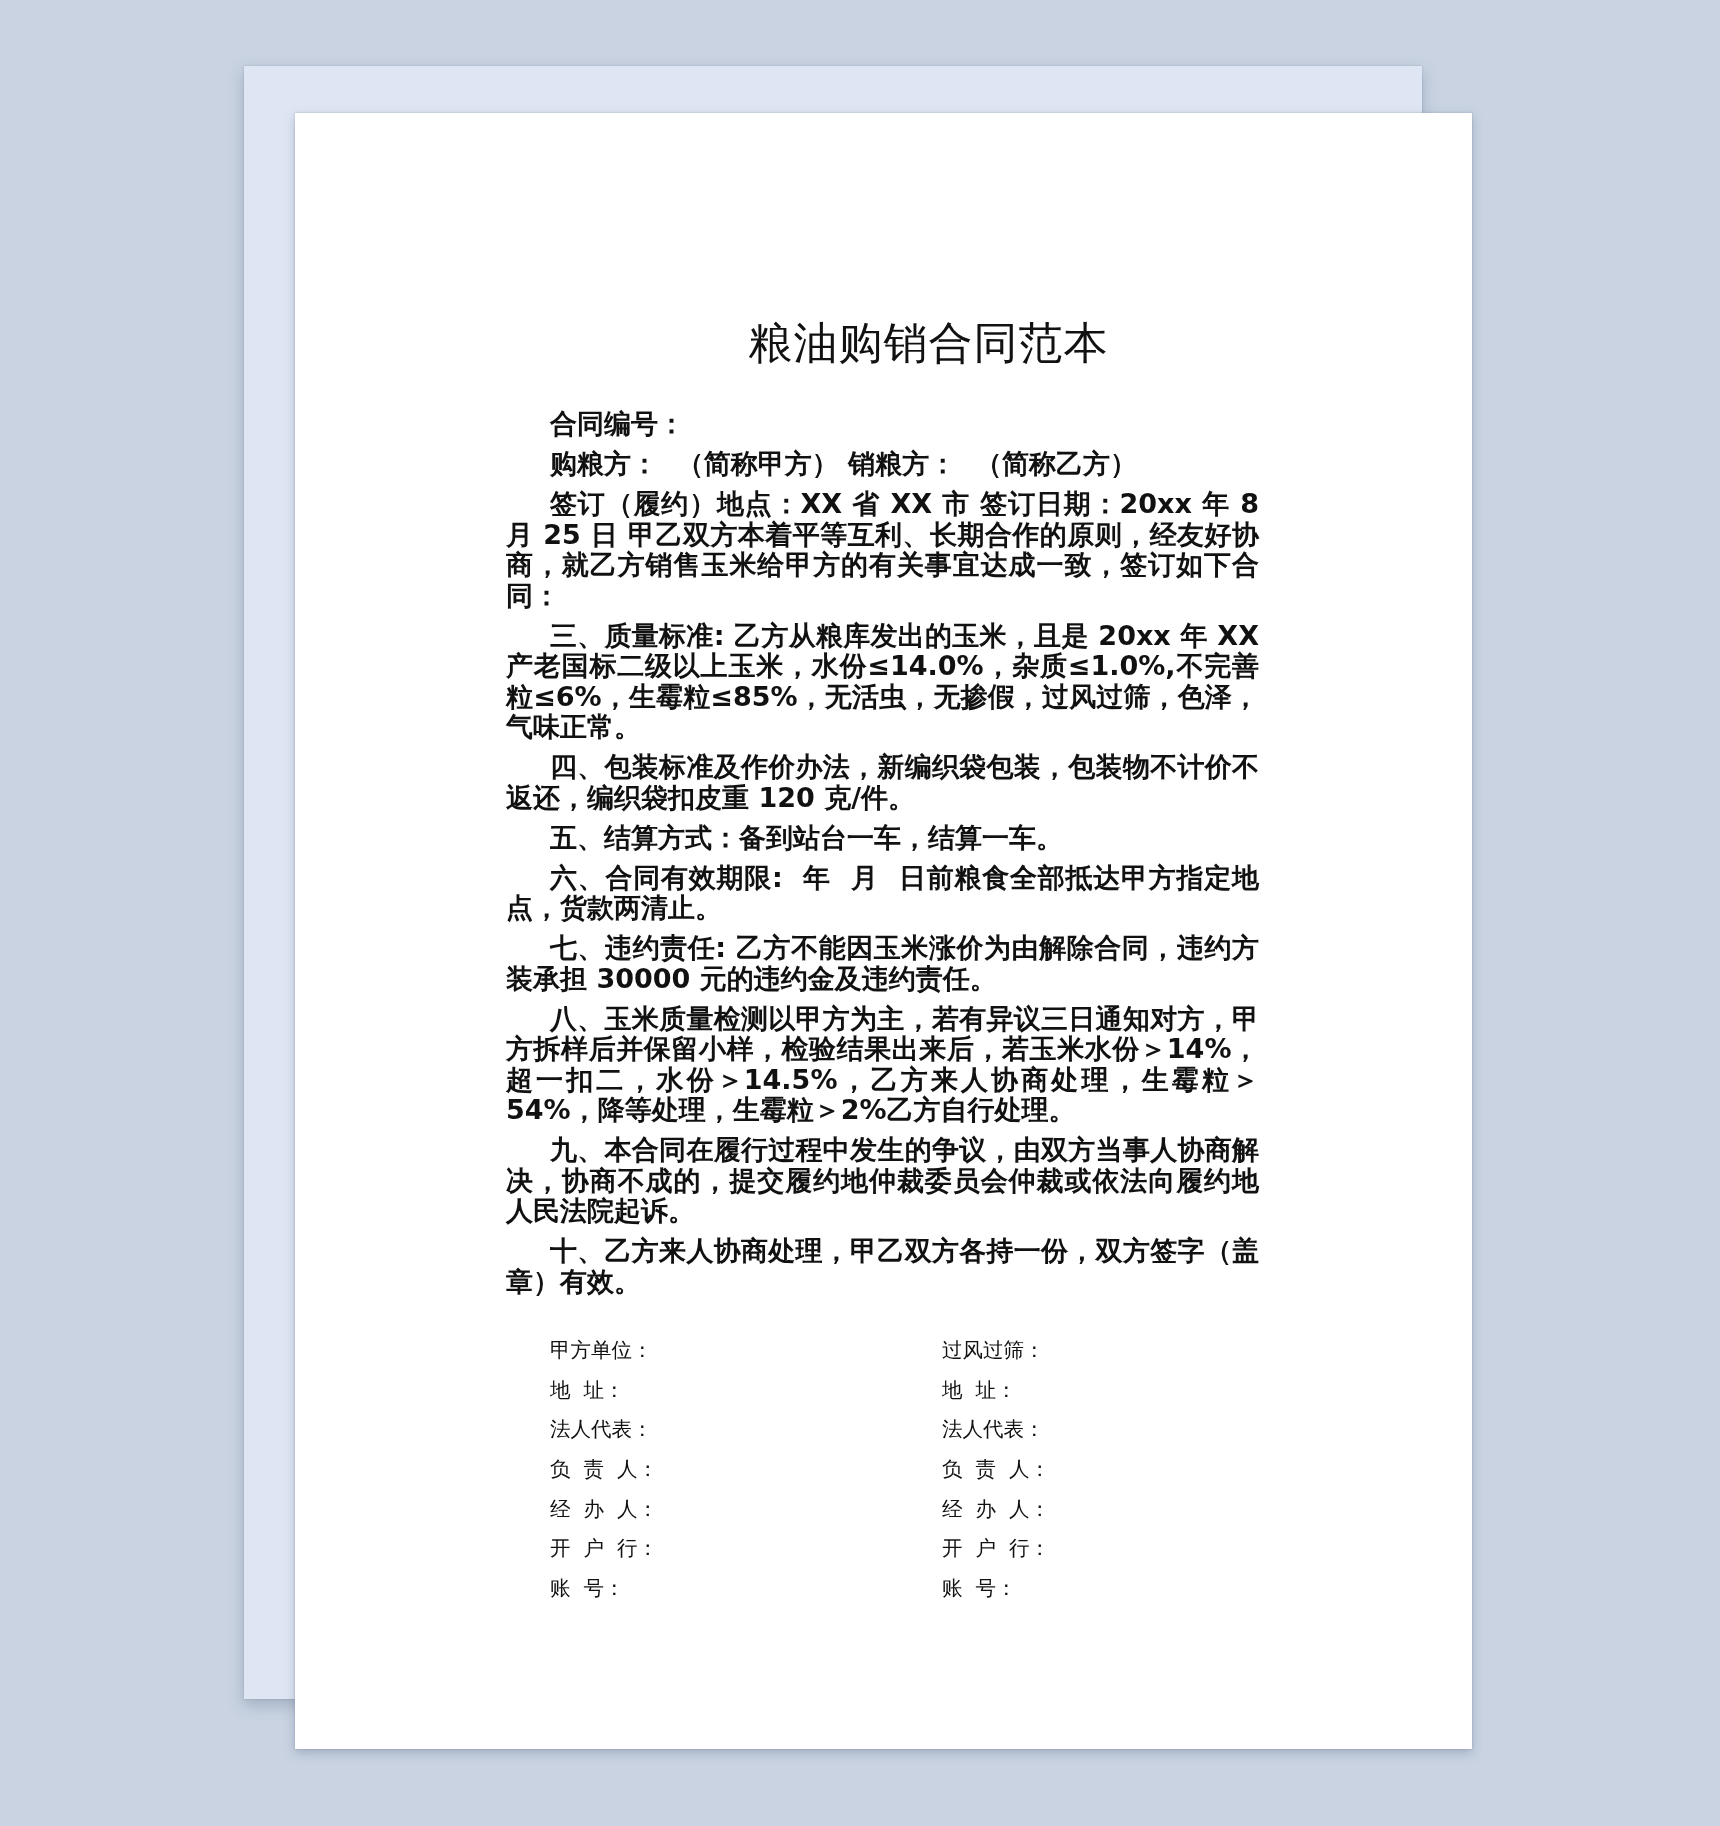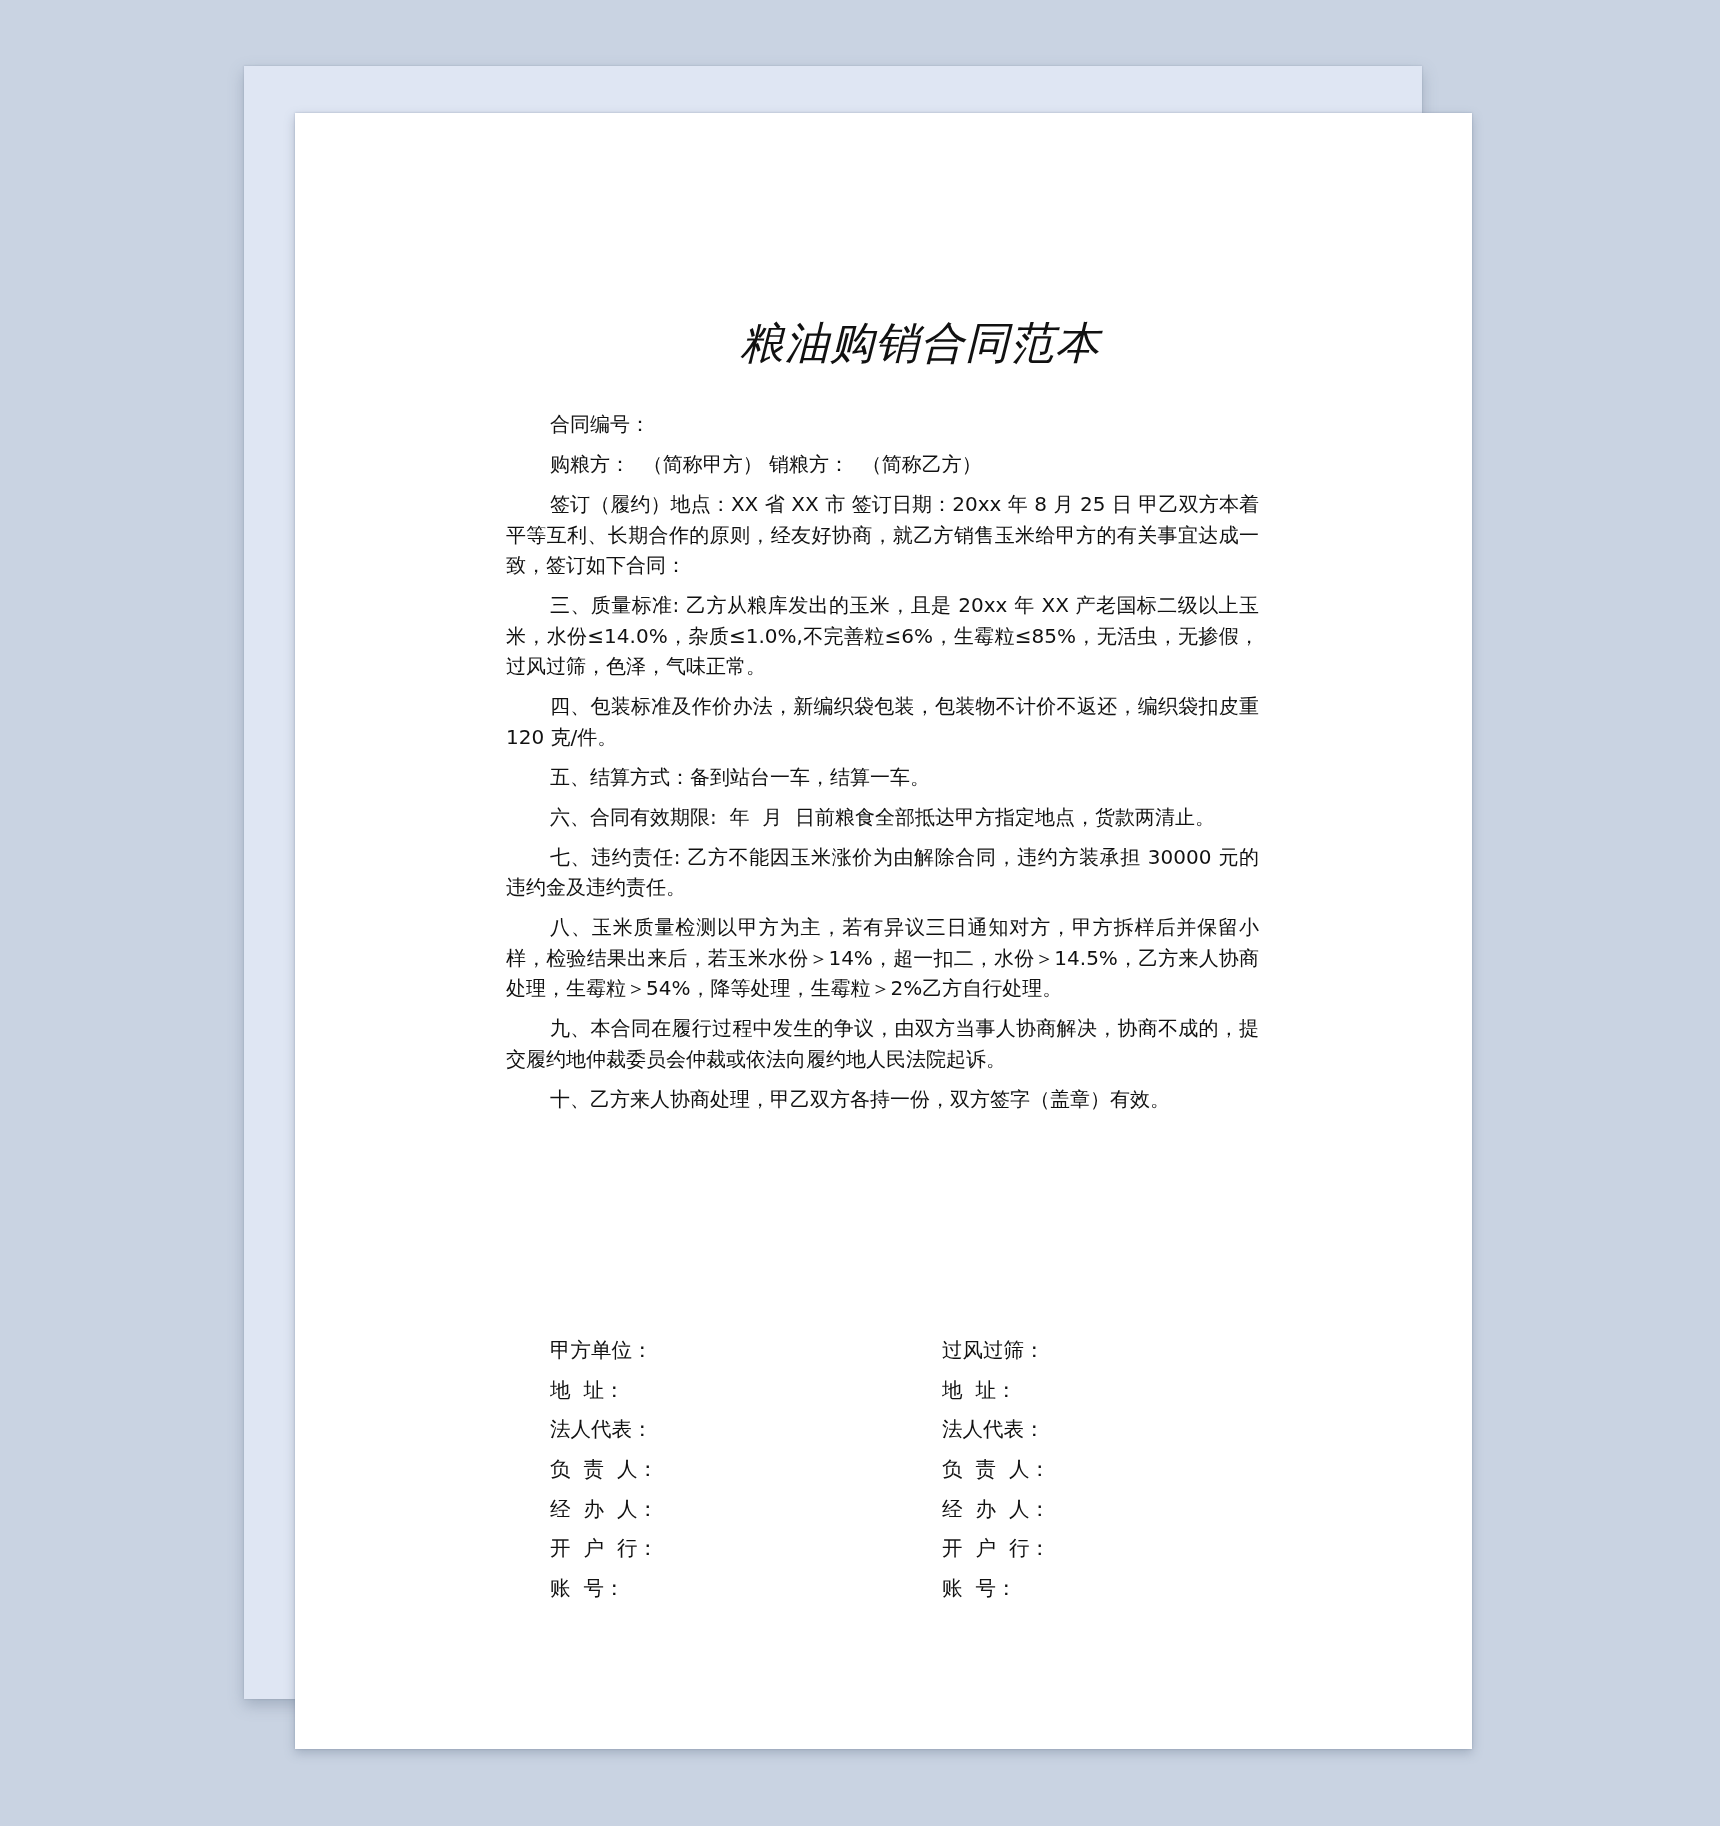--- a/index.html
+++ b/index.html
@@ -31,41 +31,42 @@
     width: 1177px;
     height: 1636px;
     background: #ffffff;
     box-shadow: 0 4px 10px rgba(90, 105, 130, 0.35), 0 0 2px rgba(120,135,160,0.45);
   }
   .doc-title {
     position: absolute;
     left: 445px;
     top: 200px;
     width: 377px;
+    text-align: center;
     font-size: 44px;
     line-height: 60px;
     white-space: nowrap;
     letter-spacing: 1px;
     color: #111;
-    font-style: italic;
   }
   .doc-body {
     position: absolute;
     left: 211px;
     top: 296px;
     width: 753px;
   }
   .para {
-    font-size: 20px;
+    font-size: 27px;
     line-height: 30.5px;
     margin: 0 0 9.5px 0;
     text-indent: 44px;
     text-align: justify;
     text-align-last: left;
     white-space: pre-wrap;
+    font-weight: bold;
   }
   .sign-block {
     position: absolute;
     left: 255px;
     top: 1222px;
     width: 700px;
   }
   .sign-row {
     height: 39.7px;
     position: relative;

